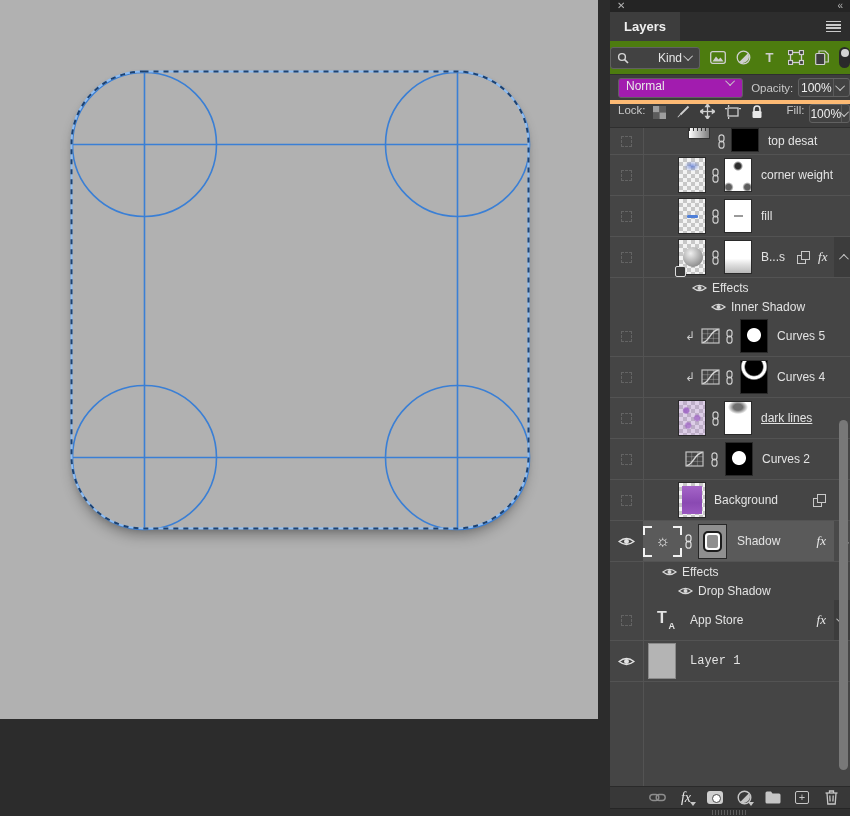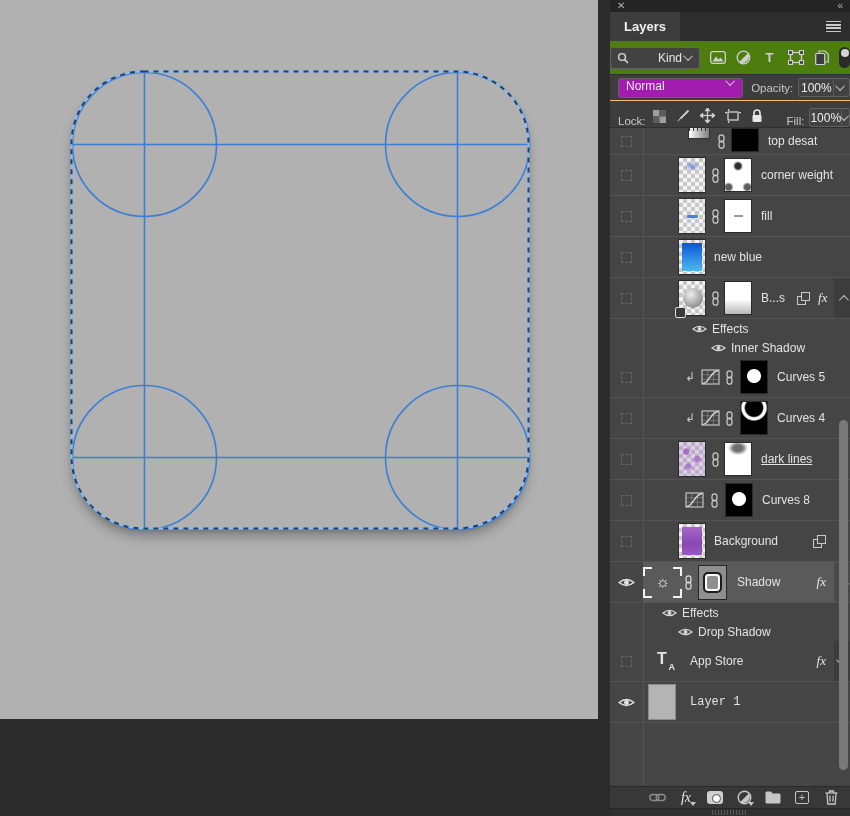--- a/index.html
+++ b/index.html
@@ -35,21 +35,21 @@
 
   .blend-row { height:26px; background:#3d3d3d; border-top:1px solid #2f2f2f; display:flex; align-items:center; padding-left:8px; }
   .select-box { width:128px; height:20px; background:#a21caf; border:1px solid #616161; border-radius:3px;
                 display:flex; align-items:flex-start; padding:0 7px; }
   .select-box .sel-label { font-size:12px; color:#e9e9e9; flex:1; }
   .inline-label { font-size:11.5px; color:#c8c8c8; margin-left:8px; }
   .valbox { display:flex; height:19px; border:1px solid #616161; border-radius:3px; background:#424242; margin-left:5px; overflow:hidden; }
   .valbox .val { width:35px; font-size:12px; color:#efefef; display:flex; align-items:center; justify-content:center; }
   .valbox .val-chev { width:16px; border-left:1px solid #5a5a5a; display:flex; align-items:center; justify-content:center; }
 
-  .lock-row { height:27px; background:#3d3d3d; border-top:1px solid #fdba74; display:flex; align-items:flex-end; padding-left:8px; }
+  .lock-row { height:27px; background:#3d3d3d; border-top:4px solid #fdba74; display:flex; align-items:flex-start; padding-left:8px; }
   .lock-icons { display:flex; align-items:center; gap:10px; margin-left:7px; }
 
   .chev { width:7px; height:7px; border-left:1.6px solid #c9c9c9; border-bottom:1.6px solid #c9c9c9; flex:none; }
   .chev.down { transform:rotate(-45deg) translateY(-2px); }
   .chev.up { transform:rotate(135deg) translateY(-2px); }
 
   
   .layer-list { height:659px; background:#454545; border-top:1px solid #2f2f2f; position:relative; overflow:hidden; }
   .eyeline { position:absolute; left:33px; top:0; bottom:0; width:1px; background:#535353; }
   .lrow { display:flex; align-items:center; border-bottom:1px solid #535353; position:relative; height:41px; }
@@ -327,27 +327,20 @@
         </div>
       <span class="thumb checker th-fill" style="margin-left:35px;"></span>
       <svg width="9" height="15" viewBox="0 0 9 15" style="margin-left:5px;">
           <rect x="2" y="0.8" width="5" height="7" rx="2.5" fill="none" stroke="#cfcfcf" stroke-width="1.2"></rect>
           <rect x="2" y="7.2" width="5" height="7" rx="2.5" fill="none" stroke="#cfcfcf" stroke-width="1.2"></rect>
         </svg>
       <span class="mask mask-fill" style="margin-left:4px;"></span>
       <span class="lname" style="margin-left:9px;">fill</span>
     </div>
 
-    <div class="lrow">
-      <div class="eyecol">
-          <span class="eyebox"></span>
-        </div>
-      <span class="thumb checker th-newblue" style="margin-left:35px;"></span>
-      <span class="lname" style="margin-left:8px;">new blue</span>
-    </div>
 
     <div class="lrow">
       <div class="eyecol">
           <span class="eyebox"></span>
         </div>
       <span class="thumb checker th-sphere" style="margin-left:35px;">
           <span class="so-badge"></span>
         </span>
       <svg width="9" height="15" viewBox="0 0 9 15" style="margin-left:5px;">
           <rect x="2" y="0.8" width="5" height="7" rx="2.5" fill="none" stroke="#cfcfcf" stroke-width="1.2"></rect>
@@ -450,21 +443,21 @@
           <line x1="1" y1="10.4" x2="18" y2="10.4" stroke="rgba(195,195,195,0.35)"></line>
           <line x1="6.7" y1="1" x2="6.7" y2="15" stroke="rgba(195,195,195,0.35)"></line>
           <line x1="12.4" y1="1" x2="12.4" y2="15" stroke="rgba(195,195,195,0.35)"></line>
           <path d="M1.5,14.5 C8,14.5 10,1.5 17.5,1.5" fill="none" stroke="#d6d6d6" stroke-width="1.4"></path>
         </svg>
       <svg width="9" height="15" viewBox="0 0 9 15" style="margin-left:6px;">
           <rect x="2" y="0.8" width="5" height="7" rx="2.5" fill="none" stroke="#cfcfcf" stroke-width="1.2"></rect>
           <rect x="2" y="7.2" width="5" height="7" rx="2.5" fill="none" stroke="#cfcfcf" stroke-width="1.2"></rect>
         </svg>
       <span class="adj-mask circle" style="margin-left:6px;"></span>
-      <span class="lname" style="margin-left:9px;">Curves 8</span>
+      <span class="lname" style="margin-left:9px;">Curves 2</span>
     </div>
 
     <div class="lrow">
       <div class="eyecol">
           <span class="eyebox"></span>
         </div>
       <span class="thumb checker th-bgpurple" style="margin-left:35px;"></span>
       <span class="lname" style="margin-left:8px; flex:1;">Background</span>
       <span class="overlap-badge" style="margin-right:24px;">
           <i></i>

